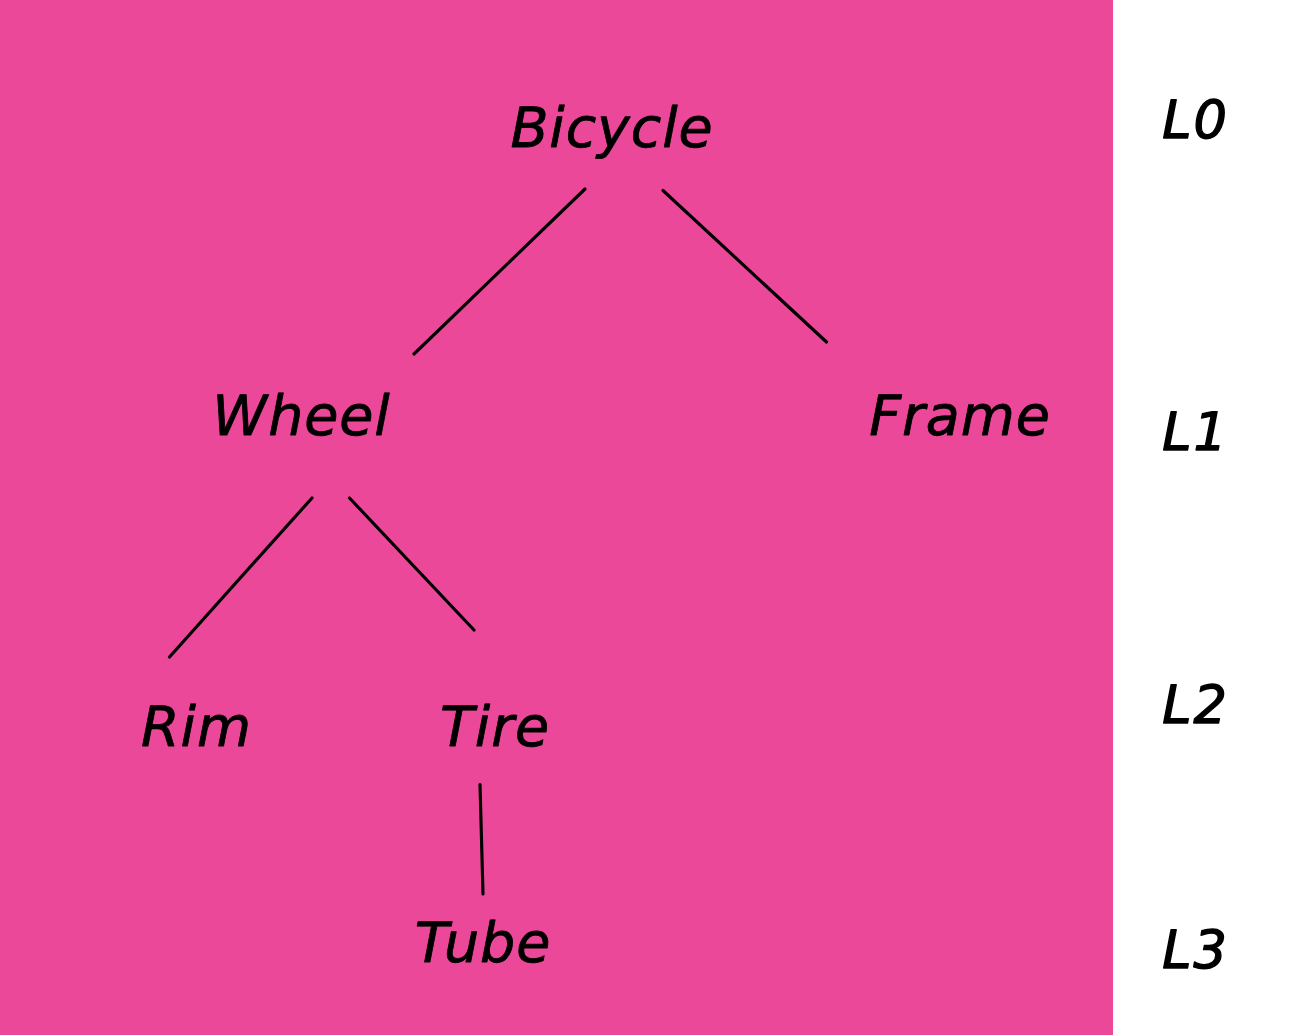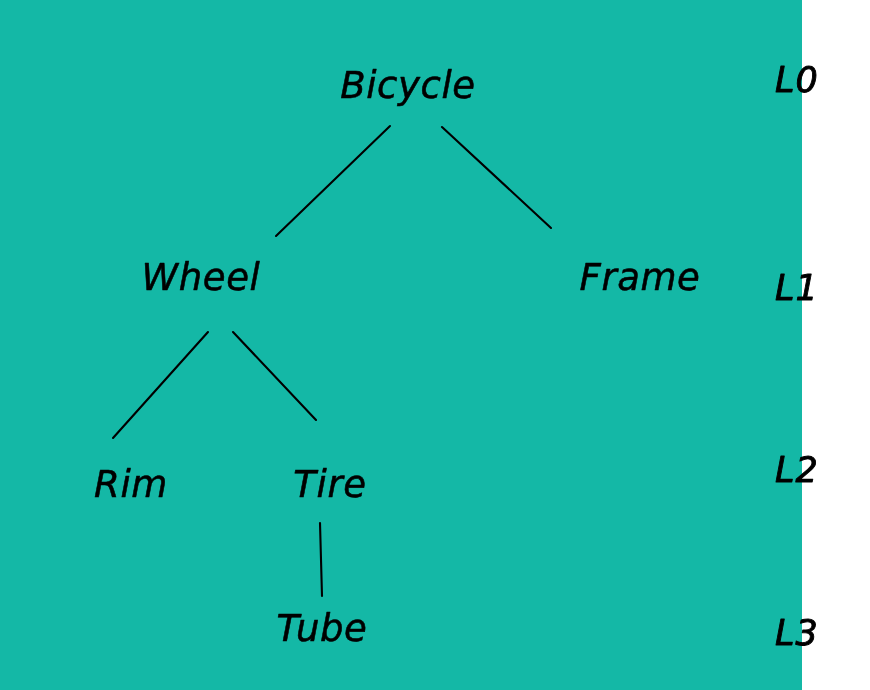--- a/index.html
+++ b/index.html
@@ -8,23 +8,23 @@
     background: #ffffff;
   }
   body {
     width: 870px;
     height: 690px;
     overflow: hidden;
     font-family: "DejaVu Sans", sans-serif;
   }
   #diagram-root {
     position: relative;
-    width: 802px;
+    width: 742px;
     height: 690px;
-    background: #14b8a6;
+    background: #ec4899;
   }
   svg#tree-svg {
     display: block;
     width: 870px;
     height: 690px;
   }
   .node-label {
     font-family: "DejaVu Sans", sans-serif;
     font-size: 37px;
     font-weight: 400;

